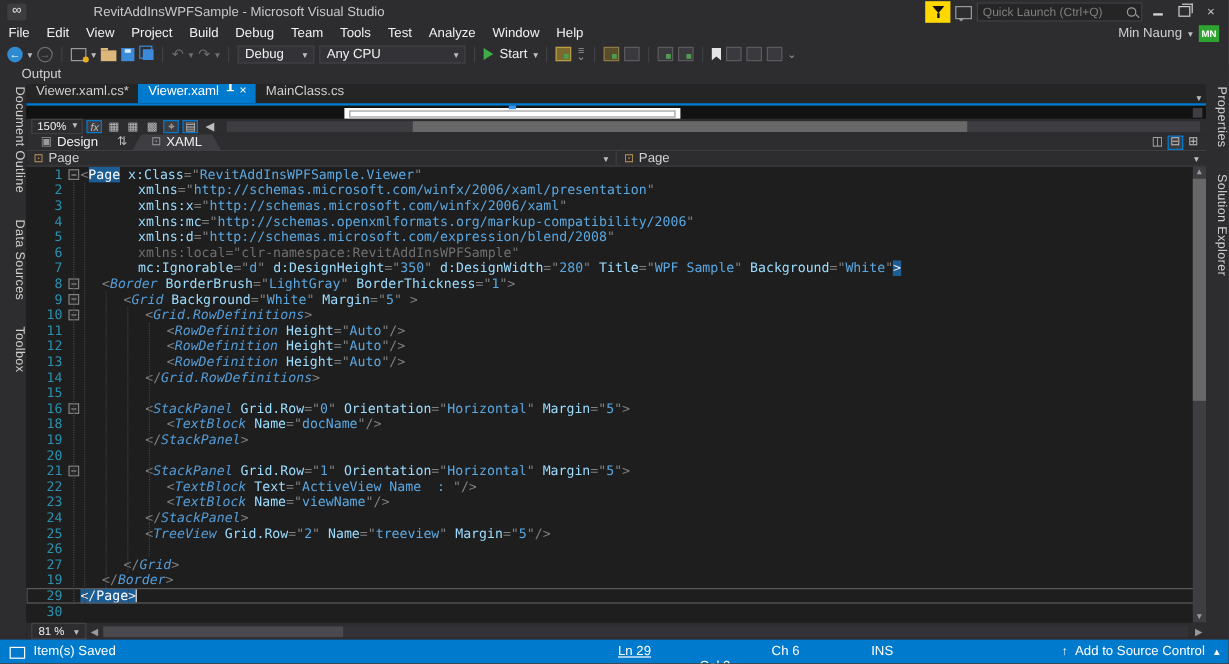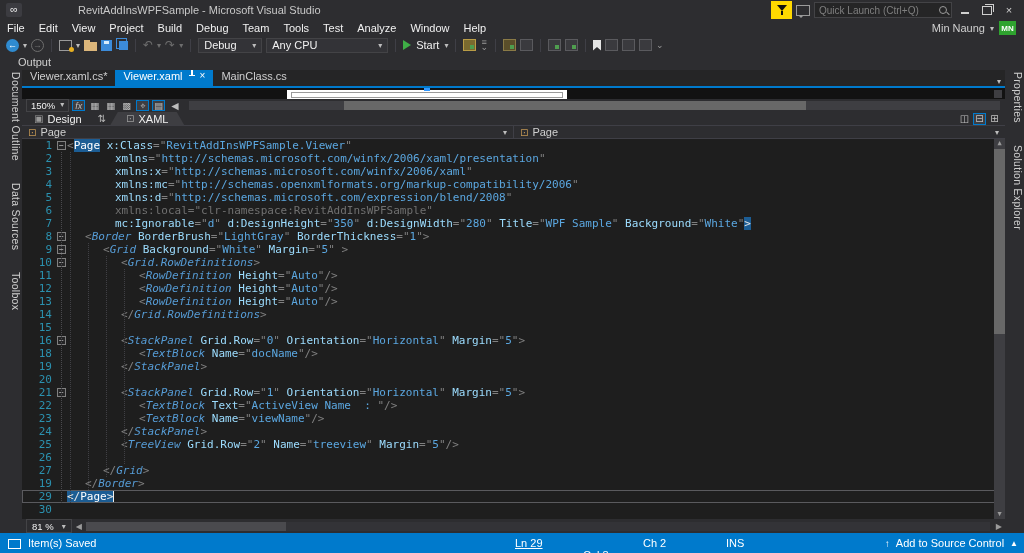--- a/index.html
+++ b/index.html
@@ -412,21 +412,21 @@
       <span id="editor-hscroll">
         <span id="editor-hscroll-thumb"></span>
       </span>
       <span class="scroll-arrow" style="margin-right:3px;">▶</span>
     </div>
   </div>
 
   <div id="statusbar" class="abs">
     <span id="status-icon"></span>
     <span id="status-msg">Item(s) Saved</span>
-    <span id="status-fields"><span class="status-field" style="left: 515px; text-decoration: underline;">Ln 29</span><span class="status-field" style="left: 583px; margin-top: 12px;">Col 8</span><span class="status-field" style="left: 643px;">Ch 2</span><span class="status-field" style="left: 726px;">INS</span></span>
+    <span id="status-fields"><span class="status-field" style="left: 515px; text-decoration: underline;">Ln 29</span><span class="status-field" style="left: 583px; margin-top: 12px;">Col 8</span><span class="status-field" style="left: 643px;">Ch 6</span><span class="status-field" style="left: 726px;">INS</span></span>
     <span id="sc-group">
       <span id="sc-up">↑</span>
       <span>Add to Source Control</span>
       <span id="sc-caret">▲</span>
     </span>
   </div>
 
 </div>
 
 </body></html>

